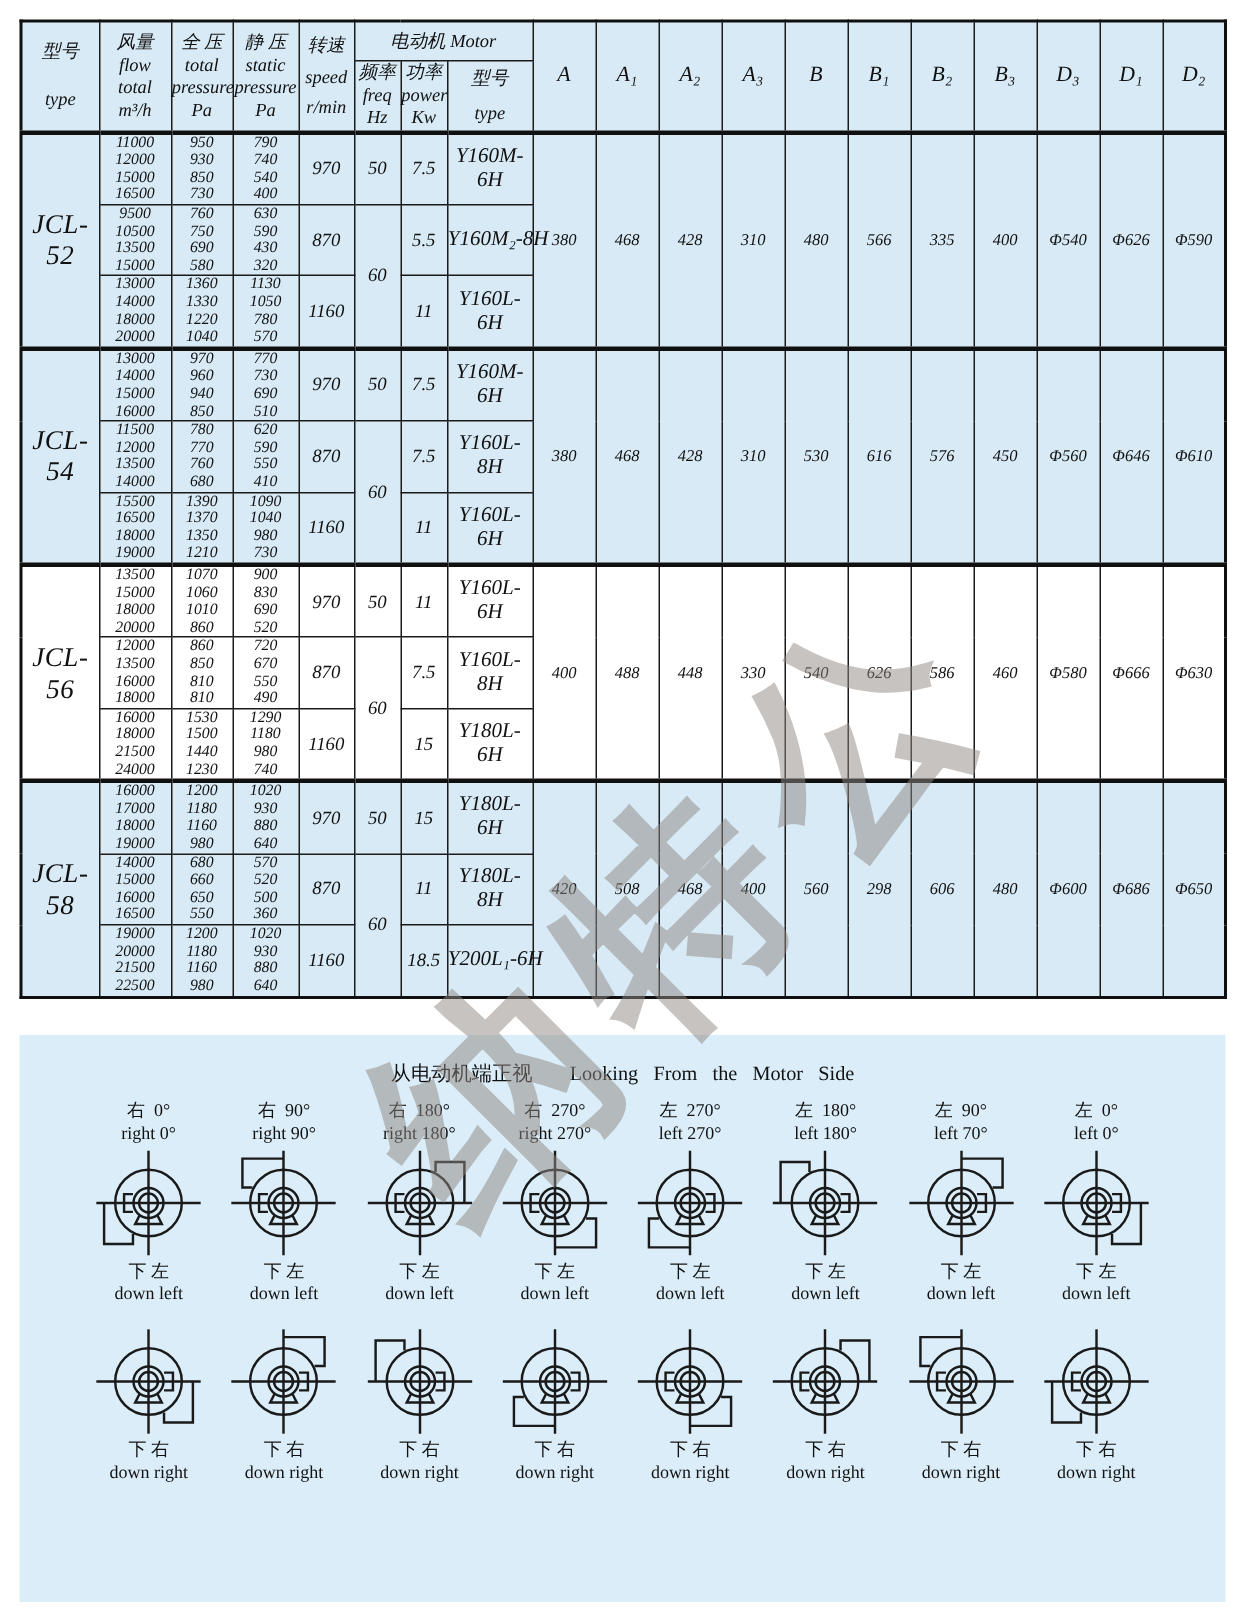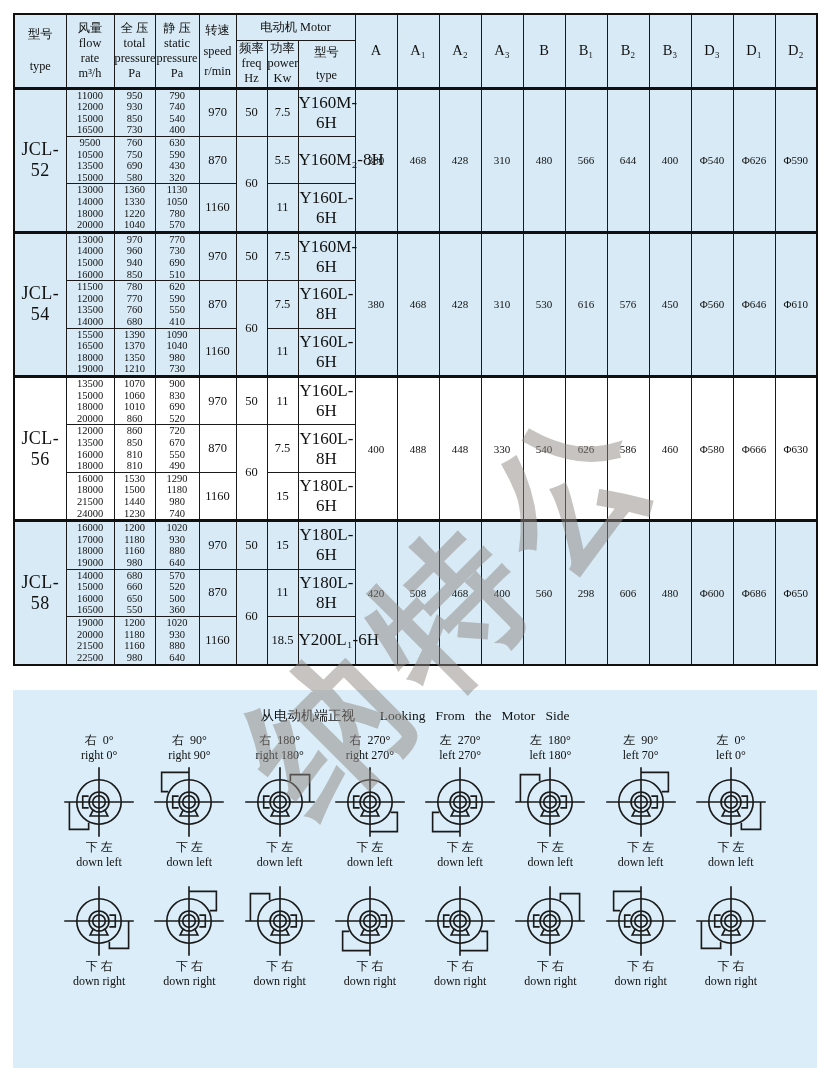--- a/index.html
+++ b/index.html
@@ -1,37 +1,37 @@
 <!DOCTYPE html>
 <html><head>
 <meta charset="utf-8">
 <style>
   html,body{margin:0;padding:0;}
   body{
     width:830px;height:1075px;background:#ffffff;position:relative;overflow:hidden;
     font-family:"Liberation Serif","DejaVu Serif",serif;color:#111;
   }
   
-  .table-wrap{position:absolute;left:13px;top:13px;width:806px;z-index:2;}
+  .table-wrap{position:absolute;left:13px;top:13px;width:806px;z-index:2;font-style:italic;}
   table{border-collapse:collapse;table-layout:fixed;width:805px;border:2px solid #101010;}
   th,td{border:1px solid #1a1a1a;text-align:center;vertical-align:middle;padding:0;}
   thead th{font-weight:normal;font-size:12.3px;white-space:pre-line;line-height:1.22;background:#d7eaf5;}
   thead tr.hrow1{height:26px;}
   thead tr.hrow2{height:48px;}
   th.h2{line-height:2.55;}
   th.h2b{line-height:1.85;}
   th.h3{line-height:1.65;}
   th.dimh{font-size:14.5px;}
   tbody tr{height:47.5px;}
   tbody tr.section-start td{border-top:3px solid #101010;}
   tr.sec-blue td{background:#d7eaf5;}
   tr.sec-white td{background:#ffffff;}
   td.nums{font-size:10.5px;line-height:11.6px;white-space:pre-line;}
   td.mid{font-size:12.5px;}
-  td.motor{font-size:17px;}
+  td.motor{font-size:14px;}
   td.model{font-size:18px;letter-spacing:0.4px;}
   td.dim{font-size:11px;}
   
   .watermark{
     position:absolute;left:205px;top:715px;transform-origin:0 0;transform:rotate(-45deg);
     font-size:150px;font-weight:bold;letter-spacing:20px;opacity:0.5;white-space:nowrap;
     z-index:6;pointer-events:none;
   }
   
   .panel{position:absolute;left:13px;top:690px;width:804px;height:378px;background:#daedf8;z-index:1;}
@@ -58,21 +58,21 @@
         <col style="width:31px">
         <col style="width:57px">
       <col span="11" style="width:42px">
     </colgroup>
     <thead>
       <tr class="hrow1">
         <th rowspan="2" class="h2">型号
 type</th>
         <th rowspan="2">风量
 flow
-rate
+total
 m³/h</th>
         <th rowspan="2">全 压
 total
 pressure
 Pa</th>
         <th rowspan="2">静 压
 static
 pressure
 Pa</th>
         <th rowspan="2" class="h3">转速
@@ -120,21 +120,21 @@
           <td class="mid">970</td>
           <td class="mid" rowspan="1">50</td>
           <td class="mid">7.5</td>
           <td class="motor">Y160M-6H</td>
           <td class="dim" rowspan="3">380</td>
           <td class="dim" rowspan="3">468</td>
           <td class="dim" rowspan="3">428</td>
           <td class="dim" rowspan="3">310</td>
           <td class="dim" rowspan="3">480</td>
           <td class="dim" rowspan="3">566</td>
-          <td class="dim" rowspan="3">644</td>
+          <td class="dim" rowspan="3">335</td>
           <td class="dim" rowspan="3">400</td>
           <td class="dim" rowspan="3">Φ540</td>
           <td class="dim" rowspan="3">Φ626</td>
           <td class="dim" rowspan="3">Φ590</td>
         </tr>
         <tr class="sec-blue">
           <td class="nums">9500
 10500
 13500
 15000</td>

